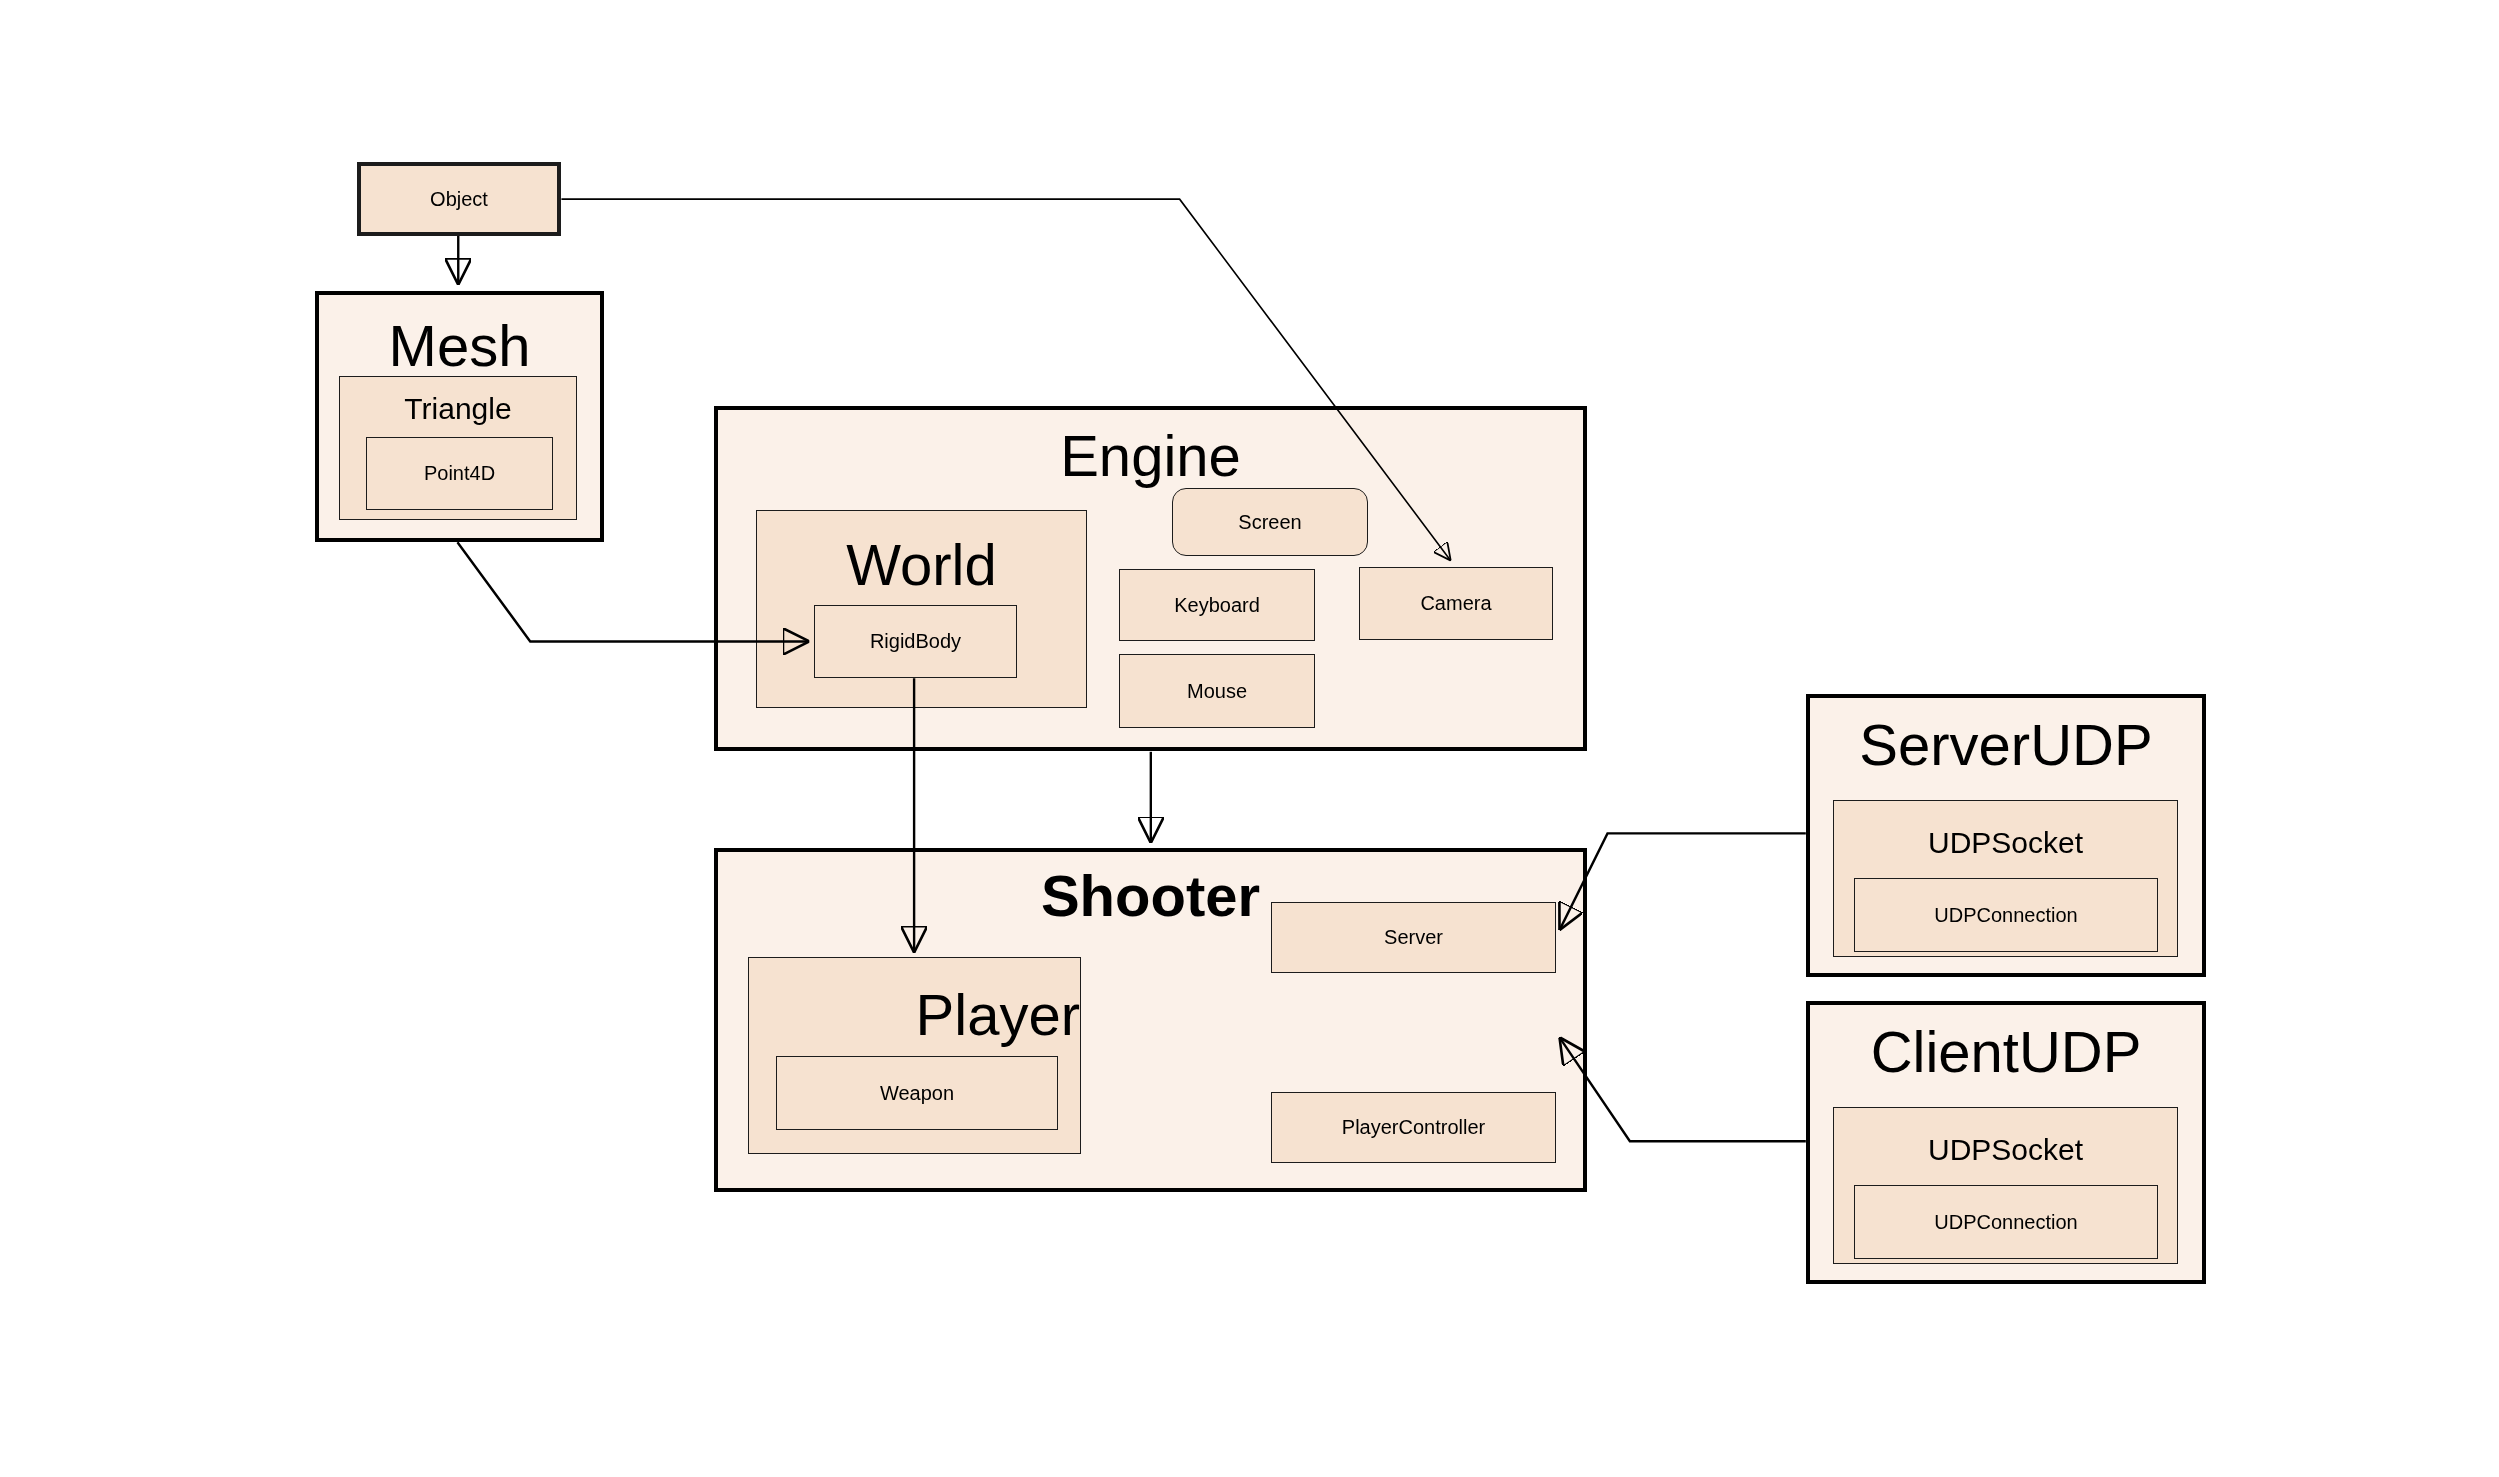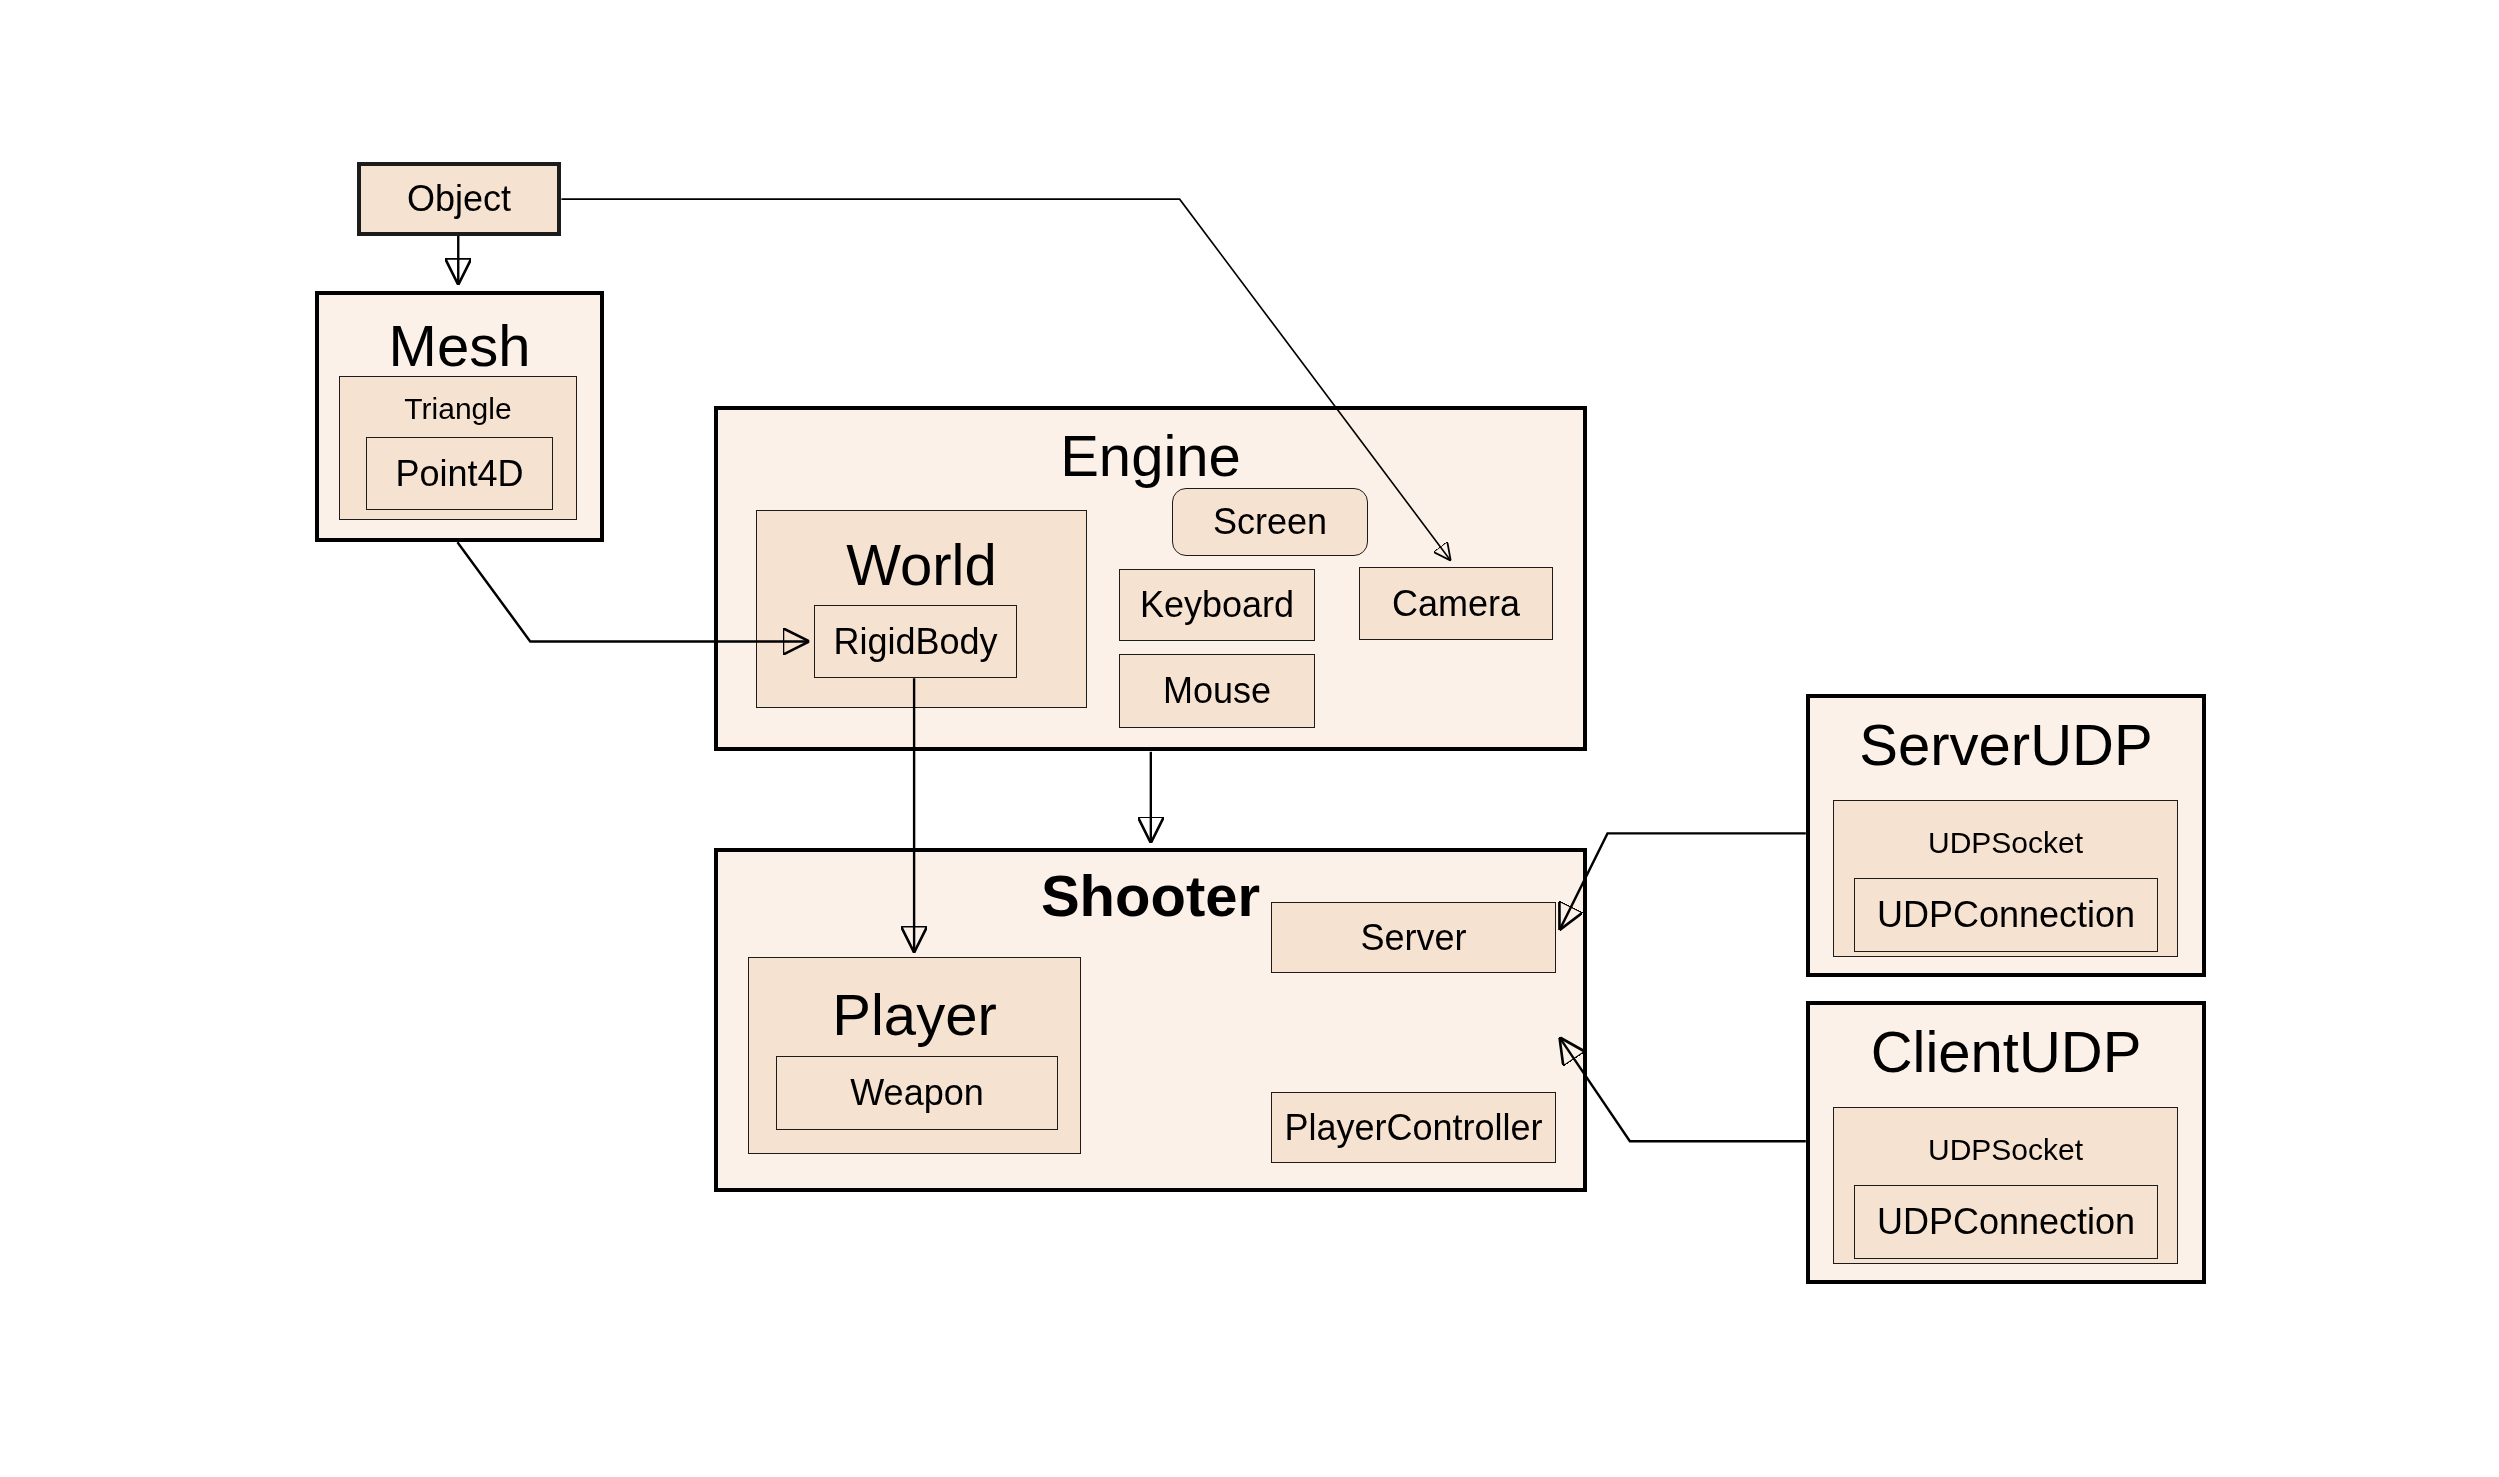--- a/index.html
+++ b/index.html
@@ -9,21 +9,21 @@
   }
   .box{position:absolute;box-sizing:border-box;}
   
   .container{background:var(--container_fill,#FBF1E9);border:4.8px solid var(--border,#000);}
   
   .group{background:var(--node_fill,#F6E2D0);border:1.6px solid var(--thin_border,#1c1c1c);}
   
   .node{
     background:var(--node_fill,#F6E2D0);border:1.6px solid var(--thin_border,#1c1c1c);
     display:flex;align-items:center;justify-content:center;
-    font-size:36px;white-space:nowrap;
+    font-size:20px;white-space:nowrap;
   }
   .title{display:block;text-align:center;font-size:58px;line-height:1.15;}
   .label-sm{display:block;text-align:center;font-size:30px;line-height:1.2;}
   
   #object{left:357px;top:162px;width:204px;height:74px;border-width:4px;background:var(--node_fill,#F6E2D0);}
   #mesh{left:315px;top:291px;width:289px;height:251px;}
   #mesh .title{padding-top:17.6px;}
   #triangle{left:339px;top:376px;width:238px;height:144px;}
   #triangle .label-sm{padding-top:14.4px;}
   #point4d{left:366px;top:437px;width:187px;height:73px;}
@@ -32,21 +32,21 @@
   #world{left:756px;top:510px;width:331px;height:198px;}
   #world .title{padding-top:21px;}
   #rigidbody{left:814px;top:605px;width:203px;height:73px;}
   #screen{left:1172px;top:488px;width:196px;height:68px;border-radius:14px;}
   #keyboard{left:1119px;top:569px;width:196px;height:72px;}
   #mouse{left:1119px;top:654px;width:196px;height:74px;}
   #camera{left:1359px;top:567px;width:194px;height:73px;}
   #shooter{left:714px;top:848px;width:873px;height:344px;}
   #shooter .title{padding-top:11.2px;font-weight:bold;}
   #player{left:748px;top:957px;width:333px;height:197px;}
-  #player .title{padding-top:24px;}
+  #player .title{padding-top:24px;text-align:right;}
   #weapon{left:776px;top:1056px;width:282px;height:74px;}
   #server{left:1271px;top:902px;width:285px;height:71px;}
   #client{left:1271px;top:995px;width:285px;height:71px;}
   #playercontroller{left:1271px;top:1092px;width:285px;height:71px;}
   #serverudp{left:1806px;top:694px;width:400px;height:283px;}
   #serverudp .title{padding-top:14.4px;}
   #udpsocket-server{left:1833px;top:800px;width:345px;height:157px;}
   #udpsocket-server .label-sm{padding-top:24px;}
   #udpconnection-server{left:1854px;top:878px;width:304px;height:74px;}
   #clientudp{left:1806px;top:1001px;width:400px;height:283px;}

